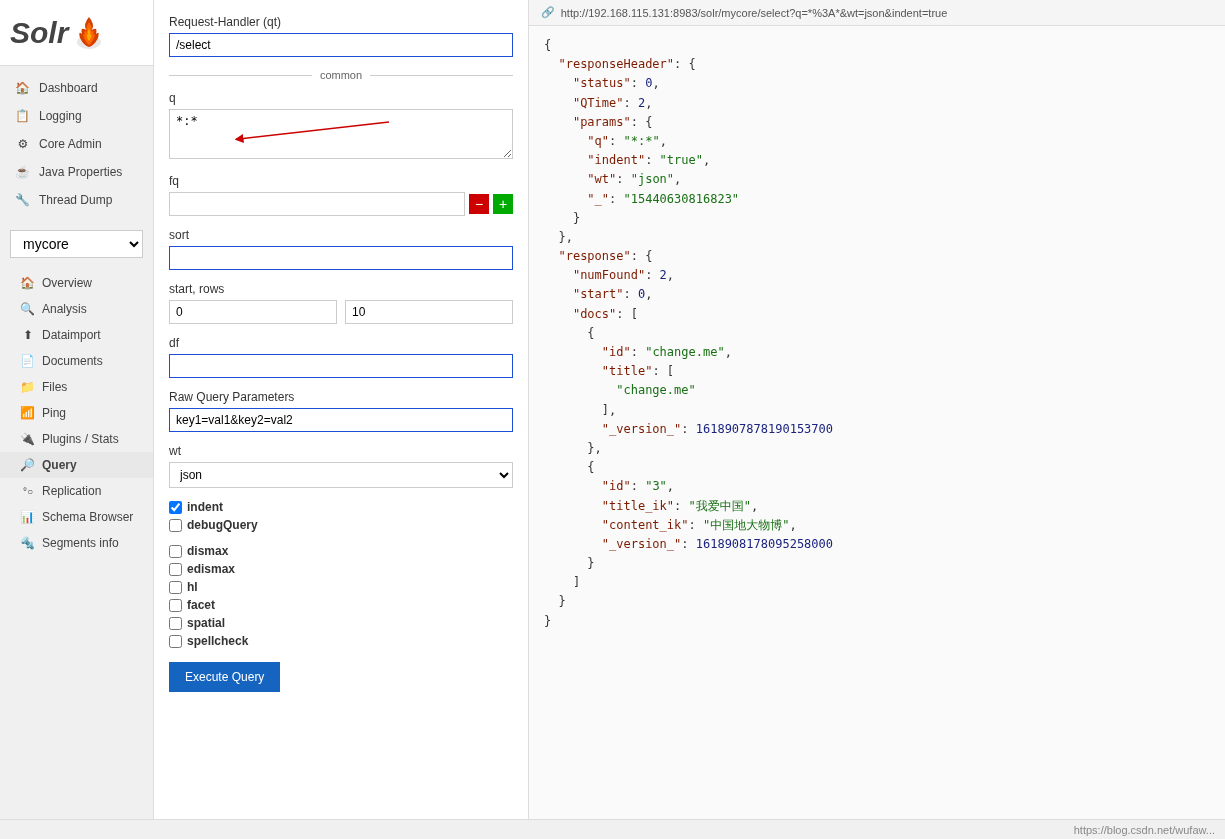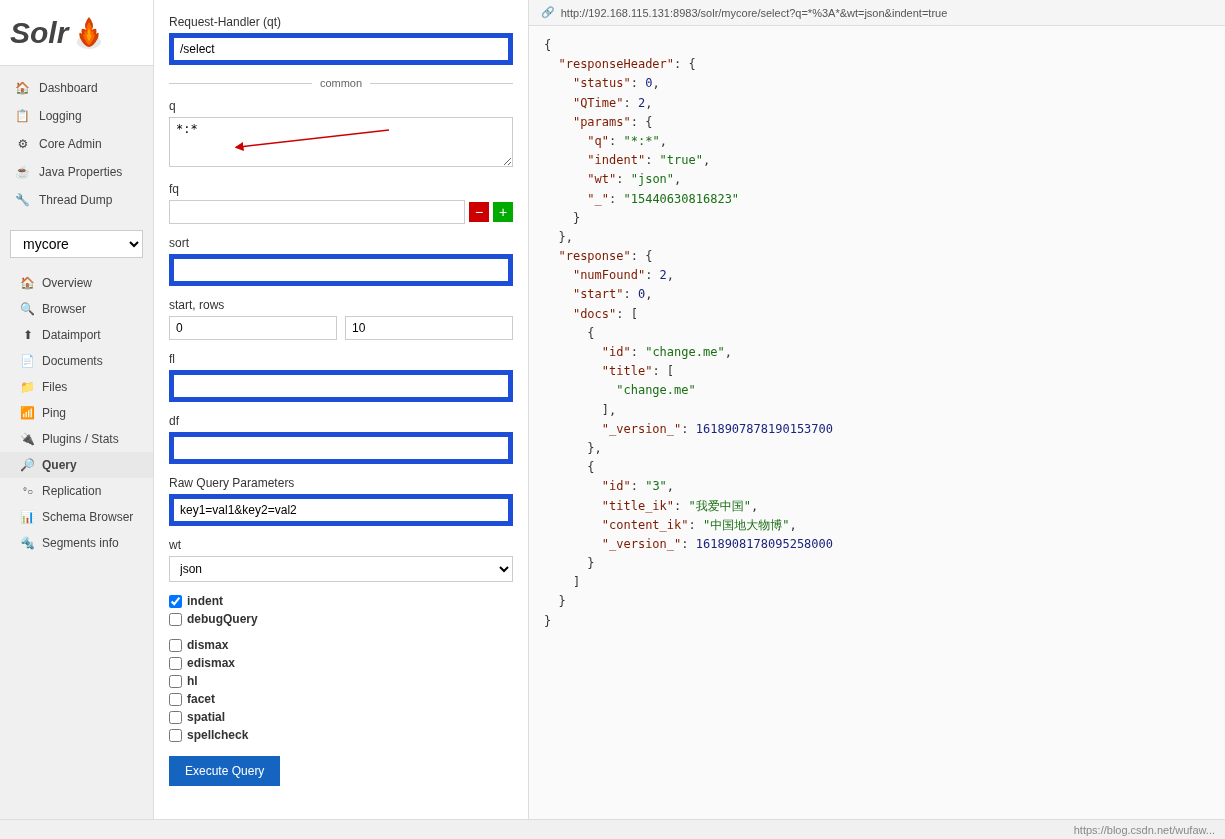--- a/index.html
+++ b/index.html
@@ -23,21 +23,21 @@
     .core-nav-item .nav-icon { width: 16px; height: 16px; margin-right: 6px; display: inline-flex; align-items: center; justify-content: center; }
     
     
     .main-content { flex: 1; display: flex; overflow: hidden; }
     
     
     .query-panel { width: 375px; background: #fff; border-right: 1px solid #ddd; overflow-y: auto; padding: 15px; }
     
     .field-group { margin-bottom: 12px; }
     .field-label { font-size: 12px; color: #333; margin-bottom: 4px; display: block; }
-    .field-input { width: 100%; padding: 4px 6px; border: 5px solid #1d4ed8; font-size: 12px; }
+    .field-input { width: 100%; padding: 4px 6px; border: 1px solid #1d4ed8; font-size: 12px; }
     .field-textarea { width: 100%; padding: 4px 6px; border: 1px solid #ccc; font-size: 12px; height: 50px; resize: vertical; }
     
     .section-divider { display: flex; align-items: center; margin: 10px 0; }
     .section-divider::before, .section-divider::after { content: ''; flex: 1; height: 1px; background: #ccc; }
     .section-divider span { padding: 0 8px; font-size: 11px; color: #666; }
     
     .fq-row { display: flex; align-items: center; gap: 4px; }
     .fq-row input { flex: 1; padding: 4px 6px; border: 1px solid #ccc; font-size: 12px; }
     .btn-minus { background: #cc0000; color: white; border: none; width: 20px; height: 20px; cursor: pointer; font-size: 14px; display: flex; align-items: center; justify-content: center; }
     .btn-plus { background: #00aa00; color: white; border: none; width: 20px; height: 20px; cursor: pointer; font-size: 14px; display: flex; align-items: center; justify-content: center; }
@@ -121,21 +121,21 @@
       </select>
     </div>
 
     <div class="core-nav">
       <div class="core-nav-item">
         <span class="nav-icon">🏠</span>
         <span>Overview</span>
       </div>
       <div class="core-nav-item">
         <span class="nav-icon">🔍</span>
-        <span>Browser</span>
+        <span>Analysis</span>
       </div>
       <div class="core-nav-item">
         <span class="nav-icon">⬆</span>
         <span>Dataimport</span>
       </div>
       <div class="core-nav-item">
         <span class="nav-icon">📄</span>
         <span>Documents</span>
       </div>
       <div class="core-nav-item">
@@ -213,24 +213,20 @@
       </div>
 
       <div class="field-group">
         <label class="field-label">start, rows</label>
         <div class="start-rows">
           <input type="text" class="field-input" value="0" style="">
           <input type="text" class="field-input" value="10" style="">
         </div>
       </div>
 
-      <div class="field-group">
-        <label class="field-label">fl</label>
-        <input type="text" class="field-input" style="">
-      </div>
 
       <div class="field-group">
         <label class="field-label">df</label>
         <input type="text" class="field-input" style="">
       </div>
 
       <div class="field-group">
         <label class="field-label">Raw Query Parameters</label>
         <input type="text" class="field-input" value="key1=val1&amp;key2=val2" style="">
       </div>

